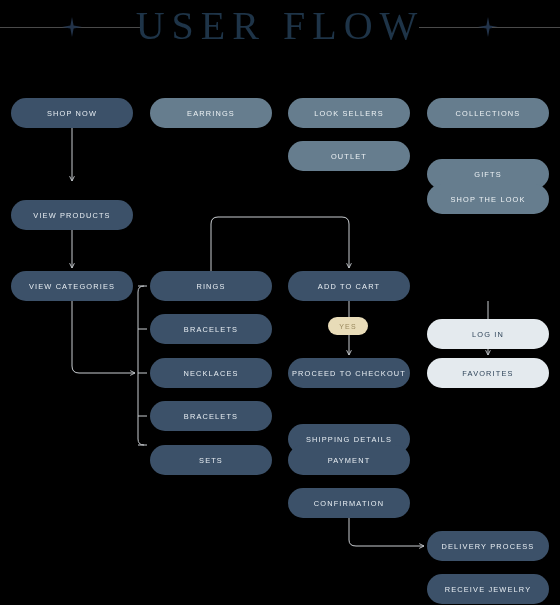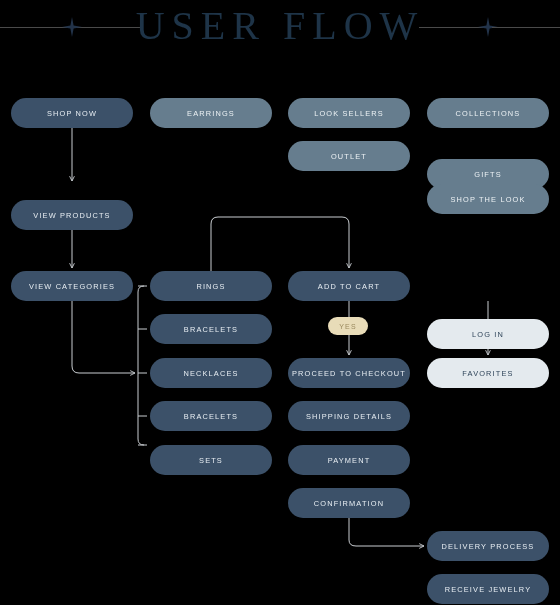--- a/index.html
+++ b/index.html
@@ -168,21 +168,21 @@
       </div>
       <div class="node dark" style="left: 288px; top: 358px;">
         <span>PROCEED TO CHECKOUT</span>
       </div>
       <div class="node light" style="left: 427px; top: 358px;">
         <span>FAVORITES</span>
       </div>
       <div class="node dark" style="left: 150px; top: 401px;">
         <span>BRACELETS</span>
       </div>
-      <div class="node dark" style="left: 288px; top: 401px;">
+      <div class="node dark" style="left: 288px; top: 424px;">
         <span>SHIPPING DETAILS</span>
       </div>
       <div class="node dark" style="left: 150px; top: 445px;">
         <span>SETS</span>
       </div>
       <div class="node dark" style="left: 288px; top: 445px;">
         <span>PAYMENT</span>
       </div>
       <div class="node dark" style="left: 288px; top: 488px;">
         <span>CONFIRMATION</span>

